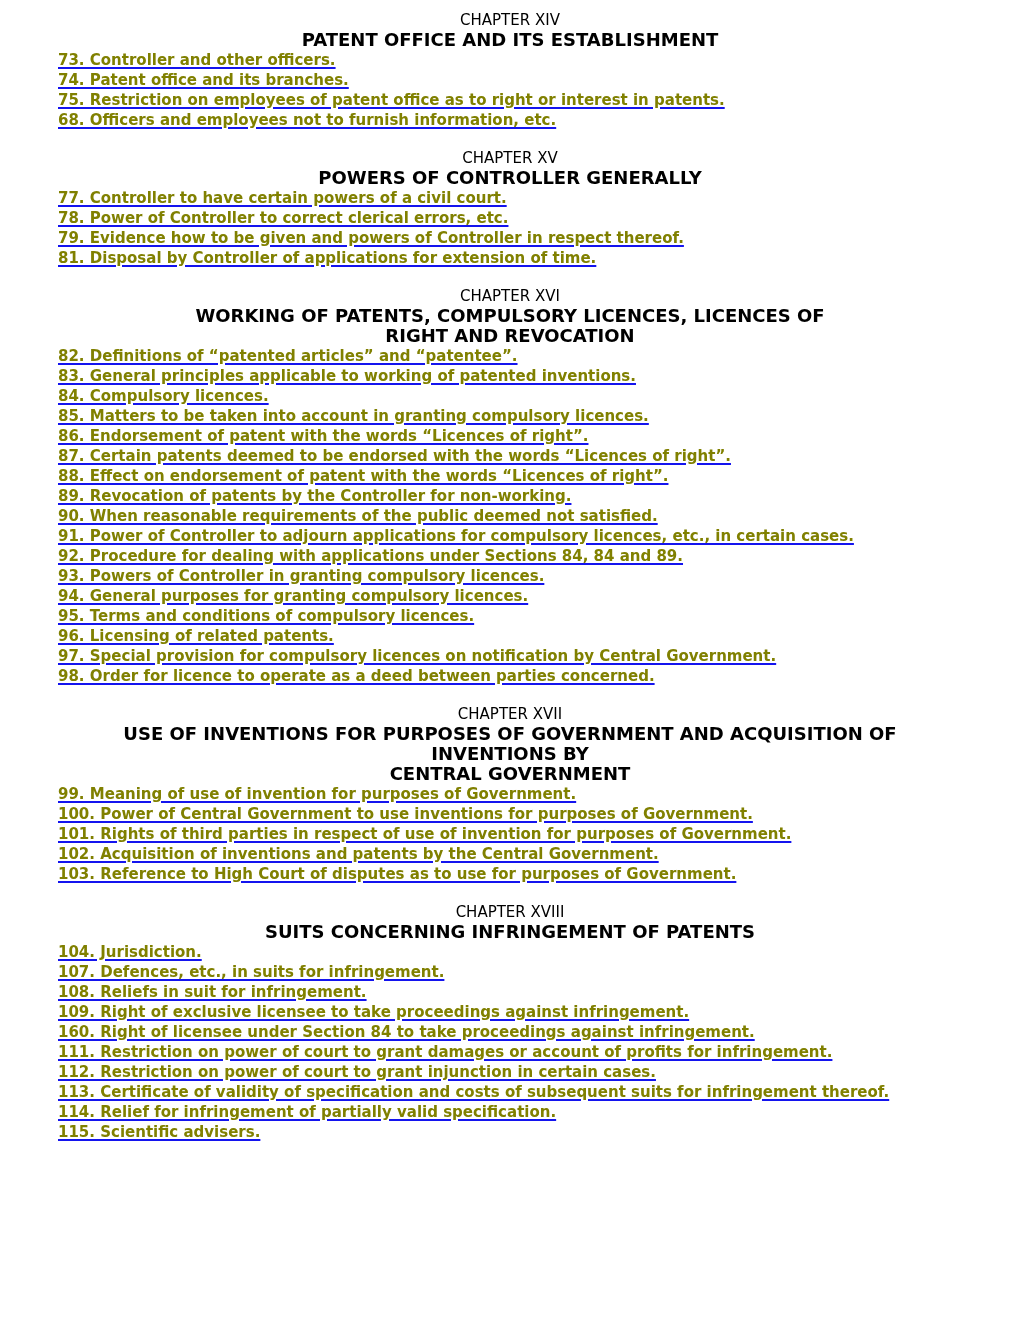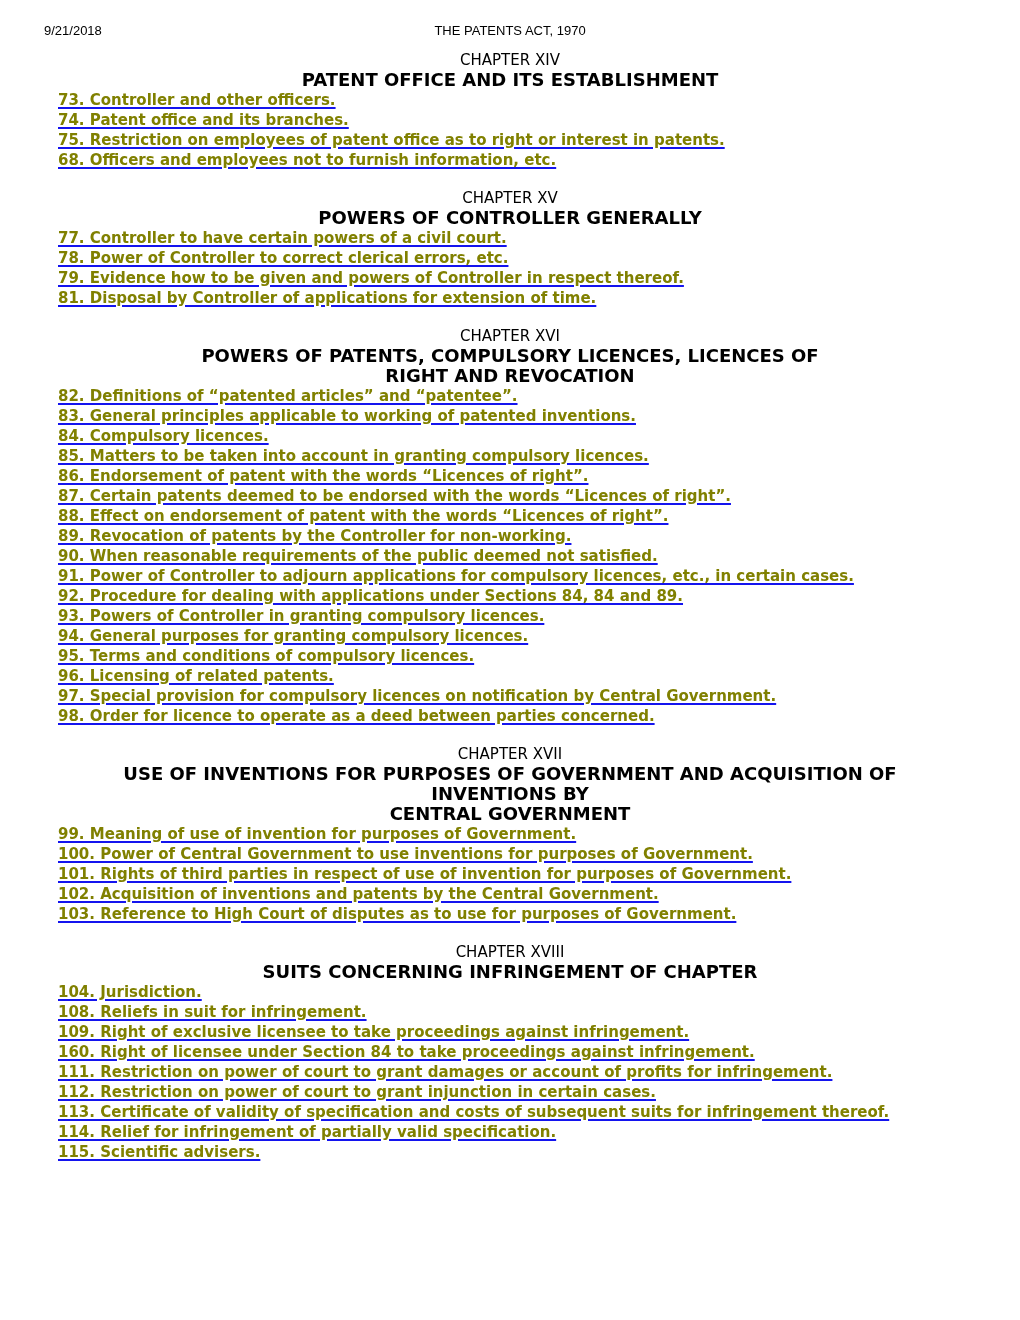--- a/index.html
+++ b/index.html
@@ -74,24 +74,20 @@
     text-decoration-color: var(--link-underline);
     text-decoration-thickness: 2px;
     text-underline-offset: 2px;
     cursor: pointer;
   }
 </style>
 </head>
 <body>
 
 <div class="page">
-  <div class="print-header">
-    <span class="print-date">9/21/2018</span>
-    <span class="print-doc-title">THE PATENTS ACT, 1970</span>
-  </div>
 
   <div class="content">
 
   <section class="chapter">
         <div class="ch-heading">CHAPTER XIV</div>
         <div class="ch-title">PATENT OFFICE AND ITS ESTABLISHMENT</div>
         <div class="sections">
           <a href="#" class="section-link">73. Controller and other officers.</a>
           <a href="#" class="section-link">74. Patent office and its branches.</a>
           <a href="#" class="section-link">75. Restriction on employees of patent office as to right or interest in patents.</a>
@@ -103,21 +99,21 @@
         <div class="ch-title">POWERS OF CONTROLLER GENERALLY</div>
         <div class="sections">
           <a href="#" class="section-link">77. Controller to have certain powers of a civil court.</a>
           <a href="#" class="section-link">78. Power of Controller to correct clerical errors, etc.</a>
           <a href="#" class="section-link">79. Evidence how to be given and powers of Controller in respect thereof.</a>
           <a href="#" class="section-link">81. Disposal by Controller of applications for extension of time.</a>
         </div>
       </section>
       <section class="chapter">
         <div class="ch-heading">CHAPTER XVI</div>
-        <div class="ch-title">POWERS OF PATENTS, COMPULSORY LICENCES, LICENCES OF
+        <div class="ch-title">WORKING OF PATENTS, COMPULSORY LICENCES, LICENCES OF
 RIGHT AND REVOCATION</div>
         <div class="sections">
           <a href="#" class="section-link">82. Definitions of “patented articles” and “patentee”.</a>
           <a href="#" class="section-link">83. General principles applicable to working of patented inventions.</a>
           <a href="#" class="section-link">84. Compulsory licences.</a>
           <a href="#" class="section-link">85. Matters to be taken into account in granting compulsory licences.</a>
           <a href="#" class="section-link">86. Endorsement of patent with the words “Licences of right”.</a>
           <a href="#" class="section-link">87. Certain patents deemed to be endorsed with the words “Licences of right”.</a>
           <a href="#" class="section-link">88. Effect on endorsement of patent with the words “Licences of right”.</a>
           <a href="#" class="section-link">89. Revocation of patents by the Controller for non-working.</a>
@@ -139,23 +135,24 @@
         <div class="sections">
           <a href="#" class="section-link">99. Meaning of use of invention for purposes of Government.</a>
           <a href="#" class="section-link">100. Power of Central Government to use inventions for purposes of Government.</a>
           <a href="#" class="section-link">101. Rights of third parties in respect of use of invention for purposes of Government.</a>
           <a href="#" class="section-link">102. Acquisition of inventions and patents by the Central Government.</a>
           <a href="#" class="section-link">103. Reference to High Court of disputes as to use for purposes of Government.</a>
         </div>
       </section>
       <section class="chapter">
         <div class="ch-heading">CHAPTER XVIII</div>
-        <div class="ch-title">SUITS CONCERNING INFRINGEMENT OF CHAPTER</div>
+        <div class="ch-title">SUITS CONCERNING INFRINGEMENT OF PATENTS</div>
         <div class="sections">
           <a href="#" class="section-link">104. Jurisdiction.</a>
+          <a href="#" class="section-link">107. Defences, etc., in suits for infringement.</a>
           <a href="#" class="section-link">108. Reliefs in suit for infringement.</a>
           <a href="#" class="section-link">109. Right of exclusive licensee to take proceedings against infringement.</a>
           <a href="#" class="section-link">160. Right of licensee under Section 84 to take proceedings against infringement.</a>
           <a href="#" class="section-link">111. Restriction on power of court to grant damages or account of profits for infringement.</a>
           <a href="#" class="section-link">112. Restriction on power of court to grant injunction in certain cases.</a>
           <a href="#" class="section-link">113. Certificate of validity of specification and costs of subsequent suits for infringement thereof.</a>
           <a href="#" class="section-link">114. Relief for infringement of partially valid specification.</a>
           <a href="#" class="section-link">115. Scientific advisers.</a>
         </div>
       </section>

